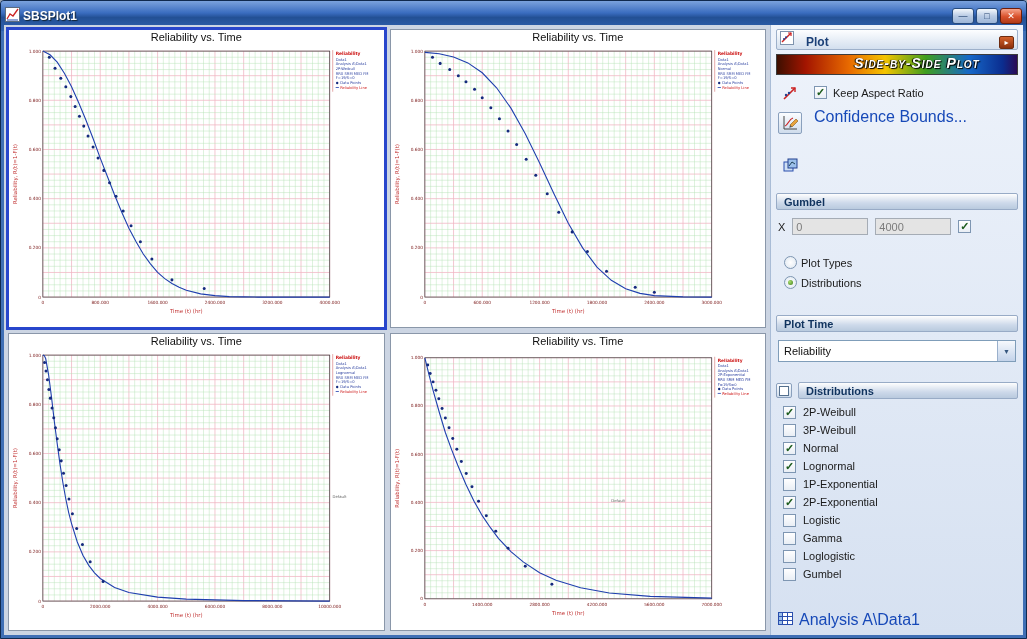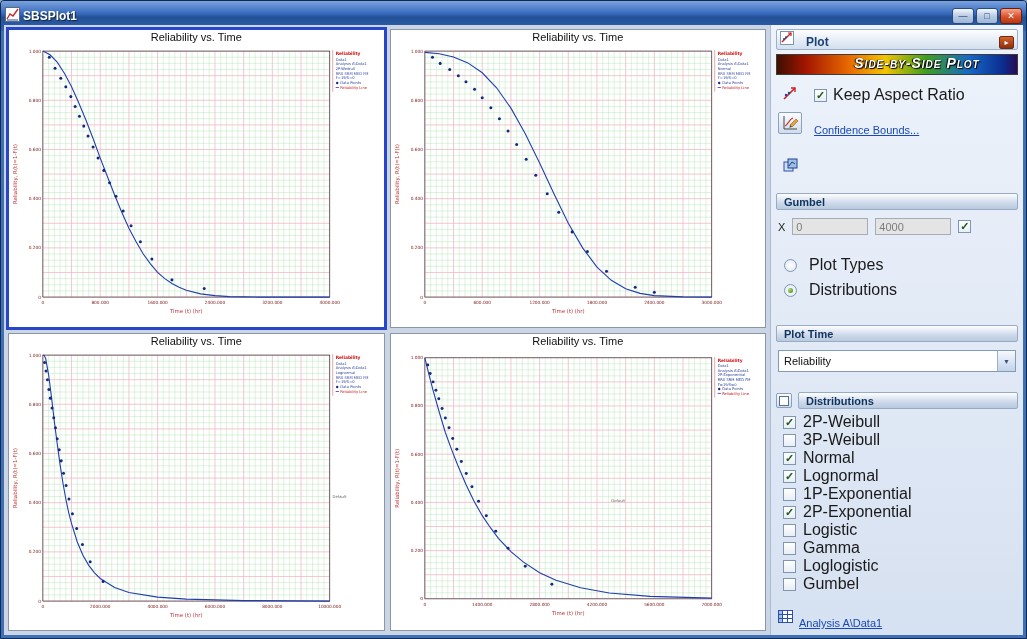--- a/index.html
+++ b/index.html
@@ -31,28 +31,28 @@
     text-shadow:1px 1px 1px #000,-1px 0 1px #000;padding-left:40px;}
   .optgroup{display:flex;gap:10px;margin:6px 2px 16px 2px;}
   .toolcol{display:flex;flex-direction:column;gap:7px;width:26px;}
   .toolbtn{width:24px;height:22px;border:1px solid #8aa0bd;border-radius:2px;background:linear-gradient(180deg,#fbfdff,#cfdcec);display:flex;align-items:center;justify-content:center;padding:0;}
   .toolbtn.flat{border-color:transparent;background:transparent;}
   .optcol{display:flex;flex-direction:column;gap:9px;padding-top:3px;}
   .cbrow{display:flex;align-items:center;gap:6px;}
   .cb{width:13px;height:13px;box-sizing:border-box;border:1px solid #7e96b2;background:linear-gradient(180deg,#fff,#e9eef5);
     font-size:11px;line-height:11px;text-align:center;color:#215b21;display:inline-block;flex:0 0 13px;}
   .cb.checked{color:#1d5c1d;font-weight:bold;}
-  .lbl{font-size:16px;color:#1a1a1a;}
-  a.link{font-size:11px;color:#1749b8;text-decoration:underline;cursor:pointer;margin-top:11px;}
+  .lbl{font-size:11px;color:#1a1a1a;}
+  a.link{font-size:16px;color:#1749b8;cursor:pointer;}
   .sec{height:17px;line-height:16px;background:linear-gradient(180deg,#fefefe,#cdd9ea 60%,#b9cade);border:1px solid #98abc6;border-radius:2px;
     font-weight:bold;font-size:11px;color:#10335e;padding:0 7px;box-sizing:border-box;}
   .scalrow{display:flex;align-items:center;gap:7px;margin:8px 2px 14px 2px;}
   .axis-lbl{font-size:11px;color:#222;}
   .num{width:76px;height:17px;border:1px solid #a5acb5;background:#e4e4e4;color:#7c7c7c;font-size:11px;padding:0 3px;box-sizing:border-box;}
-  .radiorow{display:flex;align-items:center;gap:12px;margin:7px 4px 0 8px;}
+  .radiorow{display:flex;align-items:center;gap:4px;margin:7px 4px 0 8px;}
   .radio{width:13px;height:13px;box-sizing:border-box;border:1px solid #7e96b2;border-radius:50%;background:radial-gradient(#fff,#dde6f0);position:relative;flex:0 0 13px;}
   .radio.sel::after{content:"";position:absolute;inset:3px;border-radius:50%;background:radial-gradient(circle at 35% 35%,#aadf6e,#3f7d1a);}
   .vary-space{height:26px;}
   .select{display:flex;align-items:center;height:20px;background:#fff;border:1px solid #7f9db9;margin:8px 2px 16px 2px;}
   .select .val{flex:1;padding:0 5px;font-size:11px;color:#111;}
   .select .btn{width:17px;height:100%;background:linear-gradient(180deg,#f6f9fd,#c3d3ea);border-left:1px solid #9ab0cc;display:flex;align-items:center;justify-content:center;font-size:7px;color:#35567e;}
   .dist-head{display:flex;align-items:center;gap:6px;margin-top:4px;}
   .minibtn{width:16px;height:15px;border:1px solid #8aa0bd;border-radius:2px;background:linear-gradient(180deg,#fbfdff,#cfdcec);display:flex;align-items:center;justify-content:center;padding:0;}
   .minibtn .sq{width:8px;height:8px;border:1px solid #55708e;background:#fff;}
   .dist-head .sec{flex:1;}

